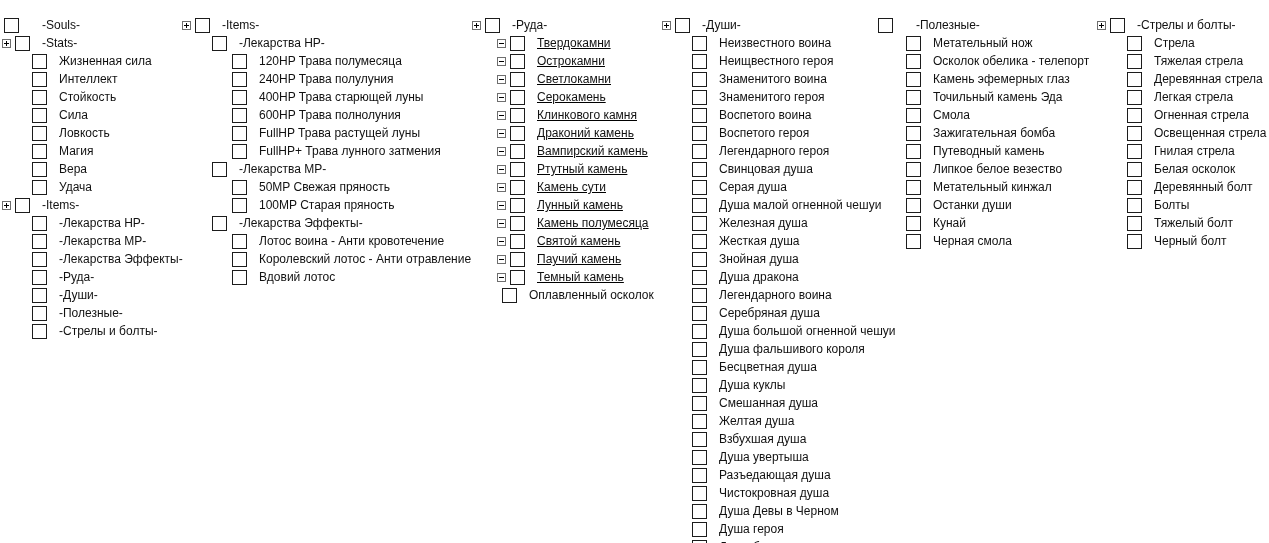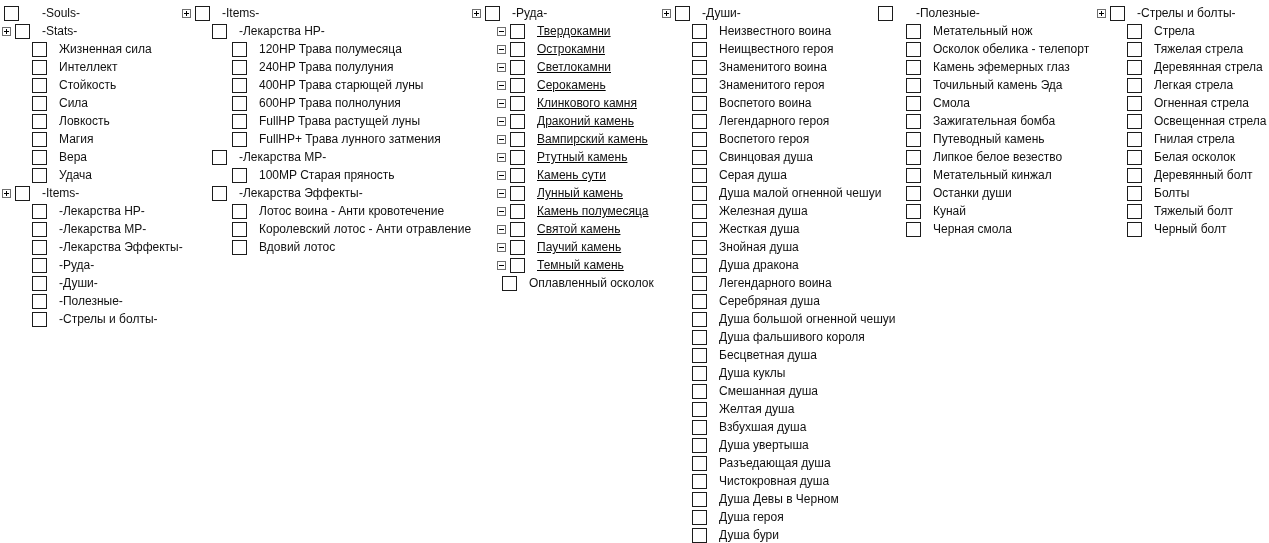--- a/index.html
+++ b/index.html
@@ -3,21 +3,21 @@
 <meta charset="utf-8">
 <style>
   html,body{margin:0;padding:0;background:#ffffff;}
   #screen{
     position:relative;
     width:1269px;height:543px;
     background:#ffffff;
     overflow:hidden;
     font-family:"Liberation Sans",sans-serif;
   }
-  .tree-col{position:absolute;top:4px;}
+  .tree-col{position:absolute;top:16px;}
   .row{display:flex;align-items:center;height:18px;}
   
   .row.lvl1.has-glyph{padding-left:2px;}
   .row.lvl1.no-glyph{padding-left:4px;}
   .row.lvl1.no-glyph .cb{margin-right:23px;}
   .row.lvl2.no-glyph{padding-left:32px;}
   .row.lvl2.has-glyph{padding-left:27px;text-decoration:underline;}
   .row.lvl3{padding-left:52px;}
   
   .glyph{
@@ -150,20 +150,24 @@
       <div class="row lvl3 no-glyph">
         <span class="cb"></span>
         <span class="label">FullHP+ Трава лунного затмения</span>
       </div>
       <div class="row lvl2 no-glyph">
         <span class="cb"></span>
         <span class="label">-Лекарства MP-</span>
       </div>
       <div class="row lvl3 no-glyph">
         <span class="cb"></span>
+        <span class="label">50MP Свежая пряность</span>
+      </div>
+      <div class="row lvl3 no-glyph">
+        <span class="cb"></span>
         <span class="label">100MP Старая пряность</span>
       </div>
       <div class="row lvl2 no-glyph">
         <span class="cb"></span>
         <span class="label">-Лекарства Эффекты-</span>
       </div>
       <div class="row lvl3 no-glyph">
         <span class="cb"></span>
         <span class="label">Лотос воина - Анти кровотечение</span>
       </div>
@@ -278,25 +282,25 @@
       <div class="row lvl2 no-glyph">
         <span class="cb"></span>
         <span class="label">Знаменитого героя</span>
       </div>
       <div class="row lvl2 no-glyph">
         <span class="cb"></span>
         <span class="label">Воспетого воина</span>
       </div>
       <div class="row lvl2 no-glyph">
         <span class="cb"></span>
+        <span class="label">Воспетого героя</span>
+      </div>
+      <div class="row lvl2 no-glyph">
+        <span class="cb"></span>
         <span class="label">Легендарного героя</span>
-      </div>
-      <div class="row lvl2 no-glyph">
-        <span class="cb"></span>
-        <span class="label">Воспетого героя</span>
       </div>
       <div class="row lvl2 no-glyph">
         <span class="cb"></span>
         <span class="label">Свинцовая душа</span>
       </div>
       <div class="row lvl2 no-glyph">
         <span class="cb"></span>
         <span class="label">Серая душа</span>
       </div>
       <div class="row lvl2 no-glyph">

